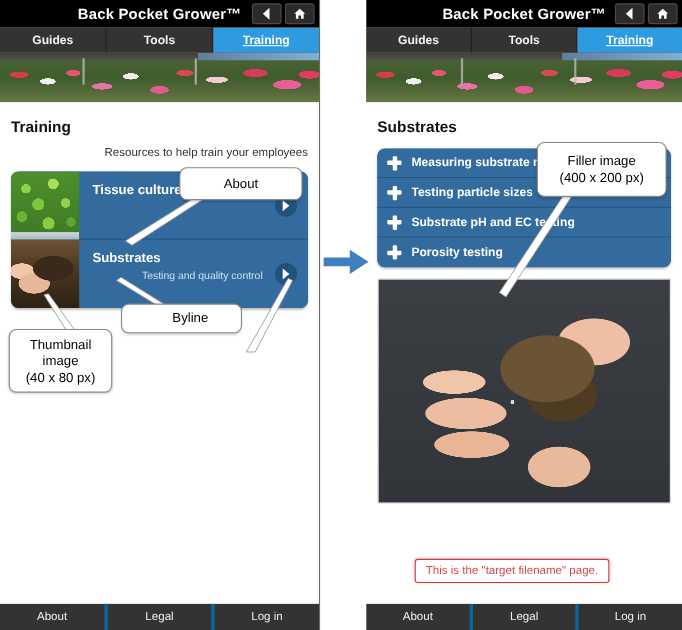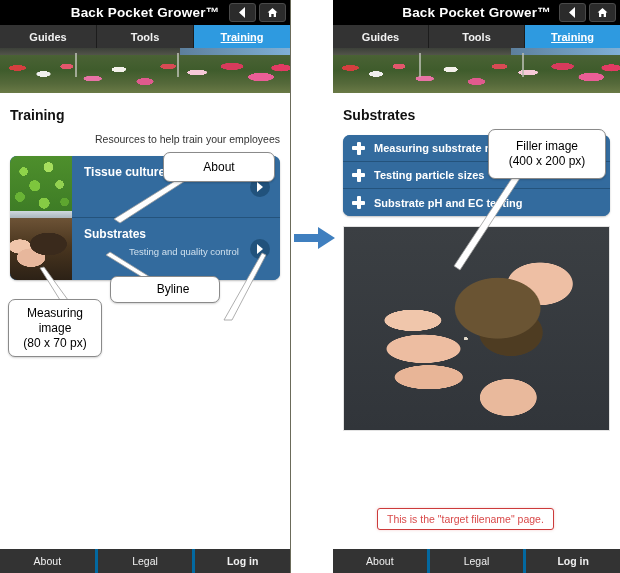--- a/index.html
+++ b/index.html
@@ -186,21 +186,21 @@
   .footer {
     position: absolute; left: 0; bottom: 0; width: 100%;
     height: 24px; display: flex; background: #333333;
   }
   .left .footer  { width: 290px; }
   .right .footer { width: 287px; }
   .fitem {
     flex: 1 1 0; display: flex; align-items: center; justify-content: center;
     color: #f0f0f0; font-size: 10.5px; border-right: 3px solid #0369a1;
   }
-  .fitem:last-child { border-right: none; font-weight: bold; }
+  .fitem:last-child { border-right: none; }
 
   
   .callout {
     position: absolute; background: #ffffff; border: 1px solid #8a8a8a;
     border-radius: 7px; color: #000000; font-size: 12px; text-align: center;
     display: flex; align-items: center; justify-content: center;
     box-shadow: 0 1px 2px rgba(0,0,0,.18);
     z-index: 30; line-height: 15px;
   }
   .callout.multiline { flex-direction: column; }
@@ -347,20 +347,24 @@
           <span class="acc-label">Measuring substrate moisture</span>
         </div>
         <div class="acc-item">
           <span class="plusicon"></span>
           <span class="acc-label">Testing particle sizes</span>
         </div>
         <div class="acc-item">
           <span class="plusicon"></span>
           <span class="acc-label">Substrate pH and EC testing</span>
         </div>
+        <div class="acc-item">
+          <span class="plusicon"></span>
+          <span class="acc-label">Porosity testing</span>
+        </div>
       </div>
 
       <div class="filler"></div>
 
       <div class="rednote">This is the "target filename" page.</div>
     </div>
 
     <div class="footer">
       <div class="fitem">About</div>
       <div class="fitem">Legal</div>
@@ -385,23 +389,23 @@
 
   <div class="callout" style="left:163px;top:152px;width:112px;height:30px;">
     <span>About</span>
   </div>
 
   <div class="callout" style="left:110px;top:276px;width:110px;height:27px;padding-left:16px;">
     <span>Byline</span>
   </div>
 
   <div class="callout multiline" style="left:8px;top:299px;width:94px;height:58px;">
-    <span>Measuring</span>
+    <span>Thumbnail</span>
     <span>image</span>
-    <span>(80 x 70 px)</span>
+    <span>(40 x 80 px)</span>
   </div>
 
 
   <div class="callout multiline" style="left:488px;top:129px;width:118px;height:50px;">
     <span>Filler image</span>
     <span>(400 x 200 px)</span>
   </div>
 
   <div class="bigarrow">
     <svg width="42" height="22" viewBox="0 0 42 22">

